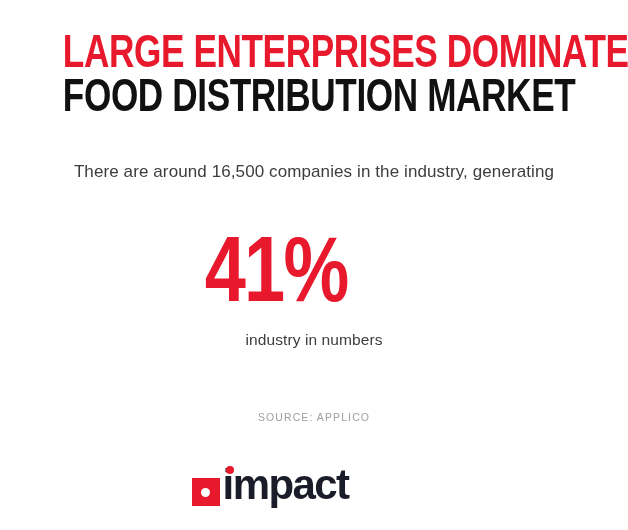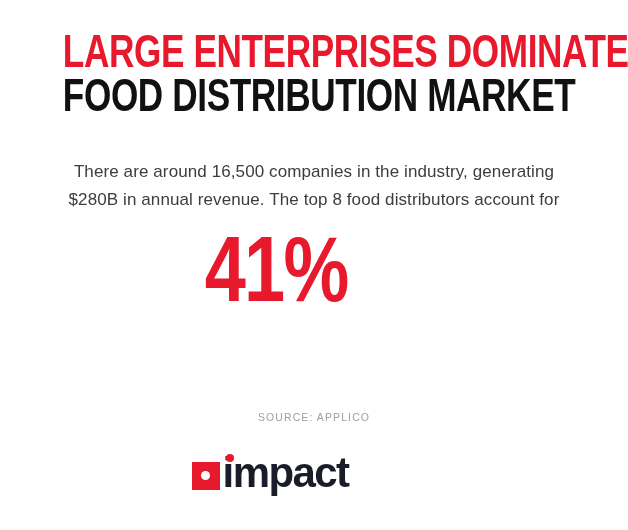--- a/index.html
+++ b/index.html
@@ -113,25 +113,25 @@
     text-align: center;
     color: #9e9e9e;
     font-size: 10.5px;
     letter-spacing: 1.1px;
     text-transform: uppercase;
   }
 
   
   .logo {
     position: absolute;
-    top: 452px;
+    top: 464px;
     left: 0;
     width: 540px;
     display: flex;
-    align-items: center;
+    align-items: flex-end;
     justify-content: center;
   }
 
   .logo-mark {
     position: relative;
     width: 28px;
     height: 28px;
     background: #E8192C;
     flex: 0 0 auto;
     margin-right: 3px;
@@ -174,28 +174,28 @@
 
 <div id="infographic">
 
   <div class="headline">
     <span class="headline-line headline-line-1">LARGE ENTERPRISES DOMINATE THE</span>
     <span class="headline-line headline-line-2">FOOD DISTRIBUTION MARKET</span>
   </div>
 
   <div class="body-top">
     <span class="body-line">There are around 16,500 companies in the industry, generating</span>
-    <span class="body-line">$280B in annual revenue. The top 8 food distributors account for</span>
   </div>
 
   <div class="stat">
     <span class="stat-value">41%</span>
   </div>
 
   <div class="body-bottom">
+    <span class="body-line">industry in numbers</span>
   </div>
 
   <div class="source">SOURCE: APPLICO</div>
 
   <div class="logo">
     <span class="logo-mark">
       <span class="logo-mark-dot"></span>
     </span>
     <span class="logo-word">
       <span class="logo-i-dot"></span>

